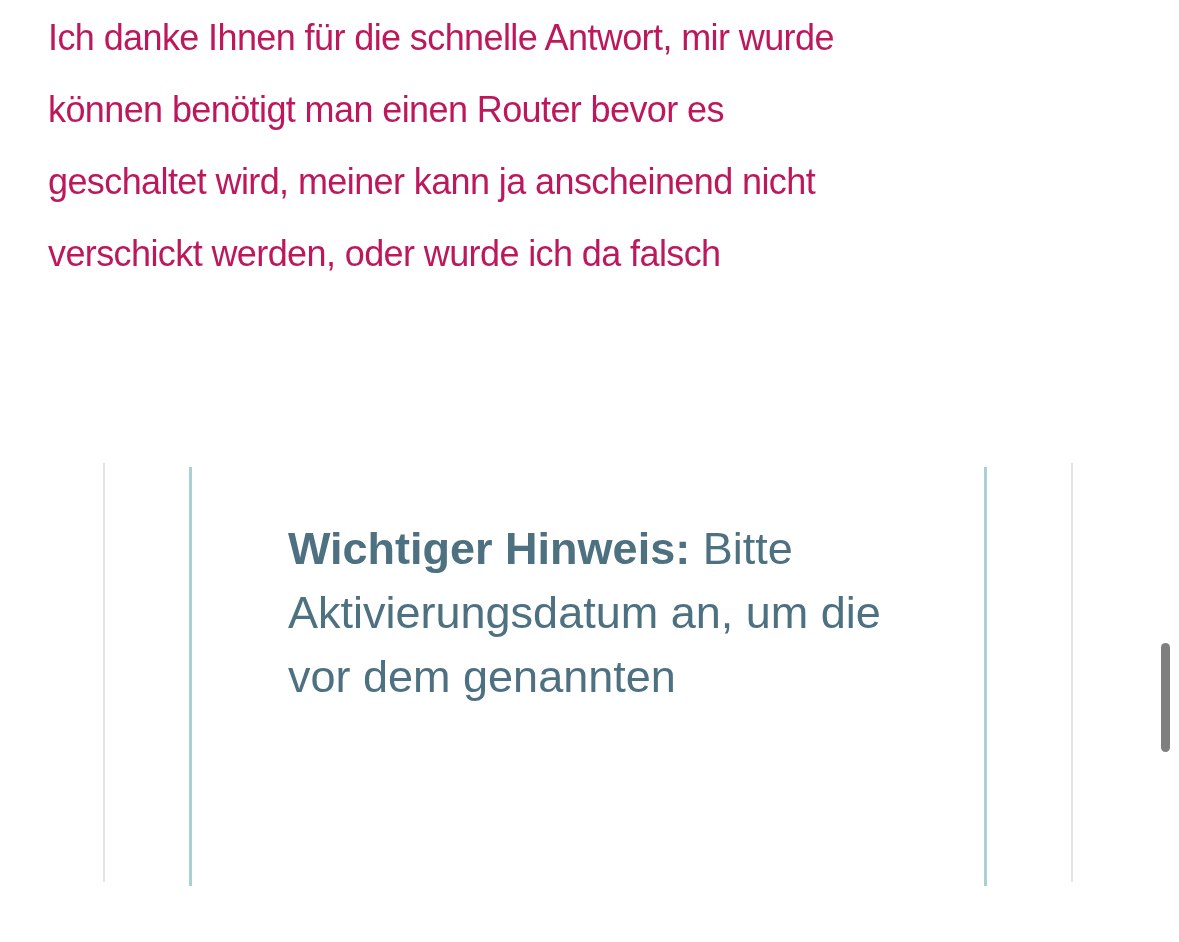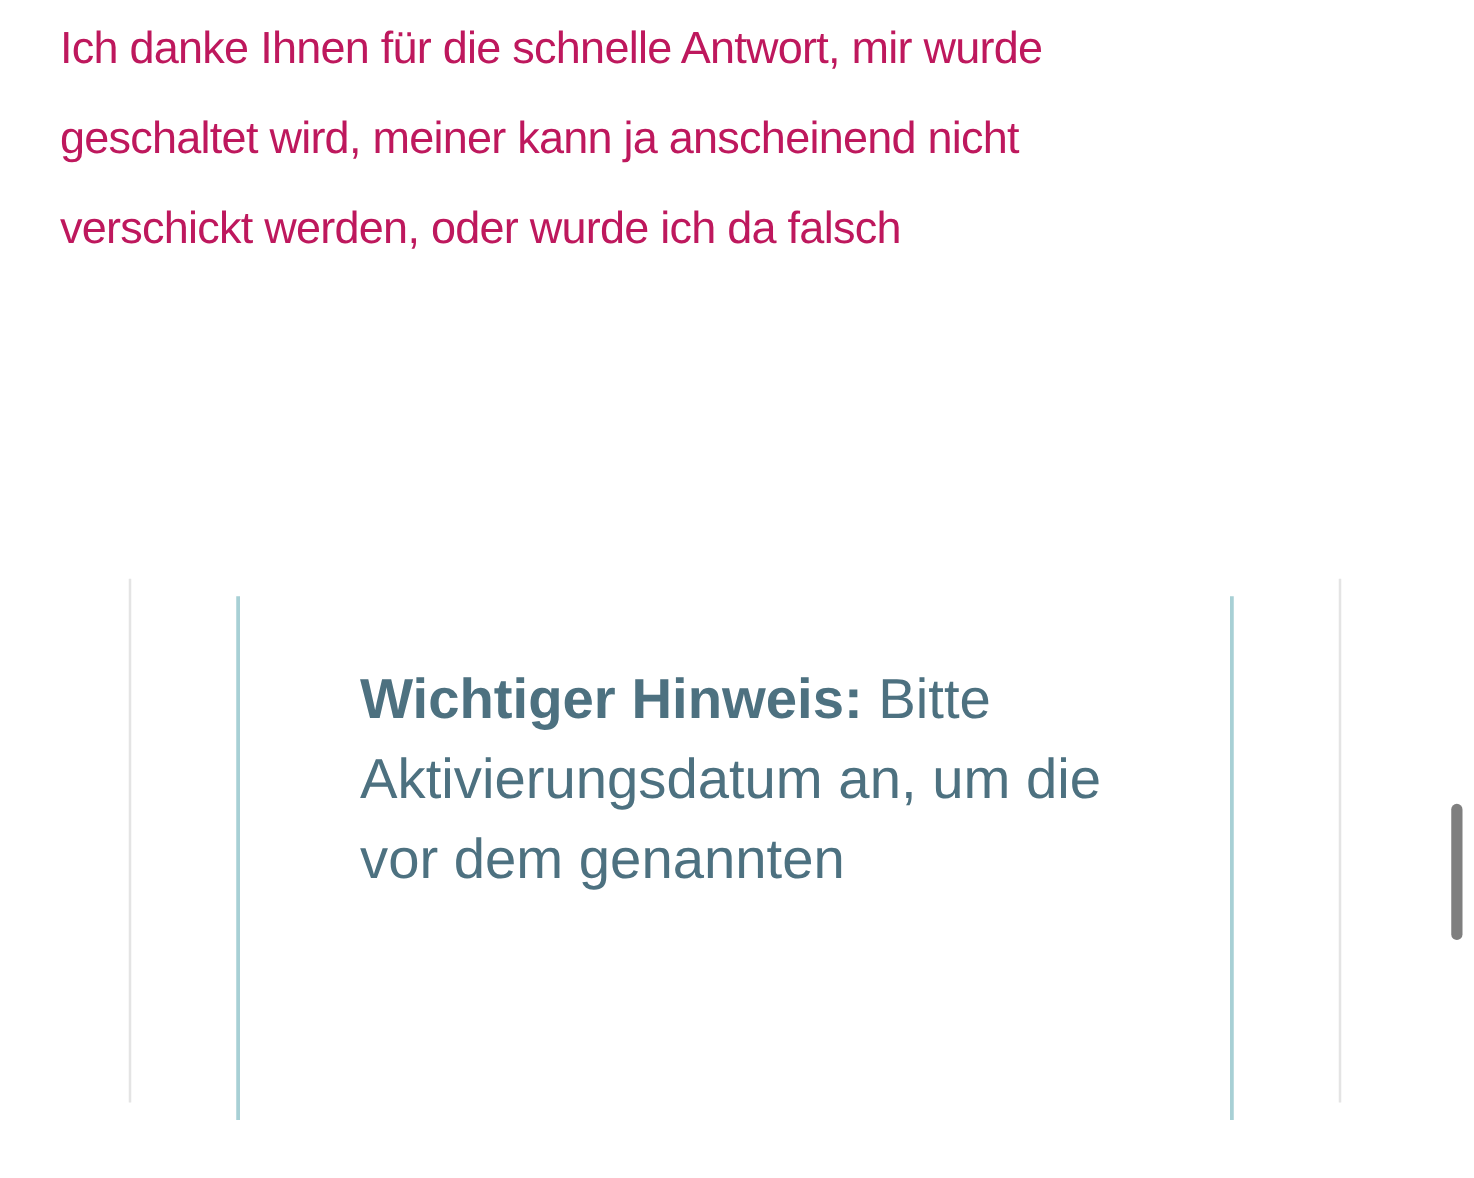--- a/index.html
+++ b/index.html
@@ -38,21 +38,21 @@
     top: 463px;
     width: 970px;
     height: 419px;
     border-left: 2px solid #e4e4e4;
     border-right: 2px solid #e4e4e4;
     box-sizing: border-box;
   }
   .quote-inner {
     position: absolute;
     left: 84px;
-    top: 14px;
+    top: 4px;
     width: 798px;
     height: 419px;
     border-left: 3px solid #a8d0d5;
     border-right: 3px solid #a8d0d5;
     box-sizing: border-box;
     padding-left: 36px;
   }
   .quote-text {
     position: absolute;
     left: 96px;
@@ -79,20 +79,21 @@
     height: 109px;
     background: #7f7f7f;
     border-radius: 5px;
   }
 </style>
 </head>
 <body>
 
 <div class="post-text">
   <div class="line">Ich danke Ihnen für die schnelle Antwort, mir wurde</div>
+  <div class="line">können benötigt man einen Router bevor es</div>
   <div class="line">geschaltet wird, meiner kann ja anscheinend nicht</div>
   <div class="line">verschickt werden, oder wurde ich da falsch</div>
 </div>
 
 <div class="quote-outer">
   <div class="quote-inner">
     <div class="quote-text">
       <div class="line"><strong>Wichtiger Hinweis:</strong><span> Bitte</span></div>
       <div class="line">Aktivierungsdatum an, um die</div>
       <div class="line">vor dem genannten</div>

